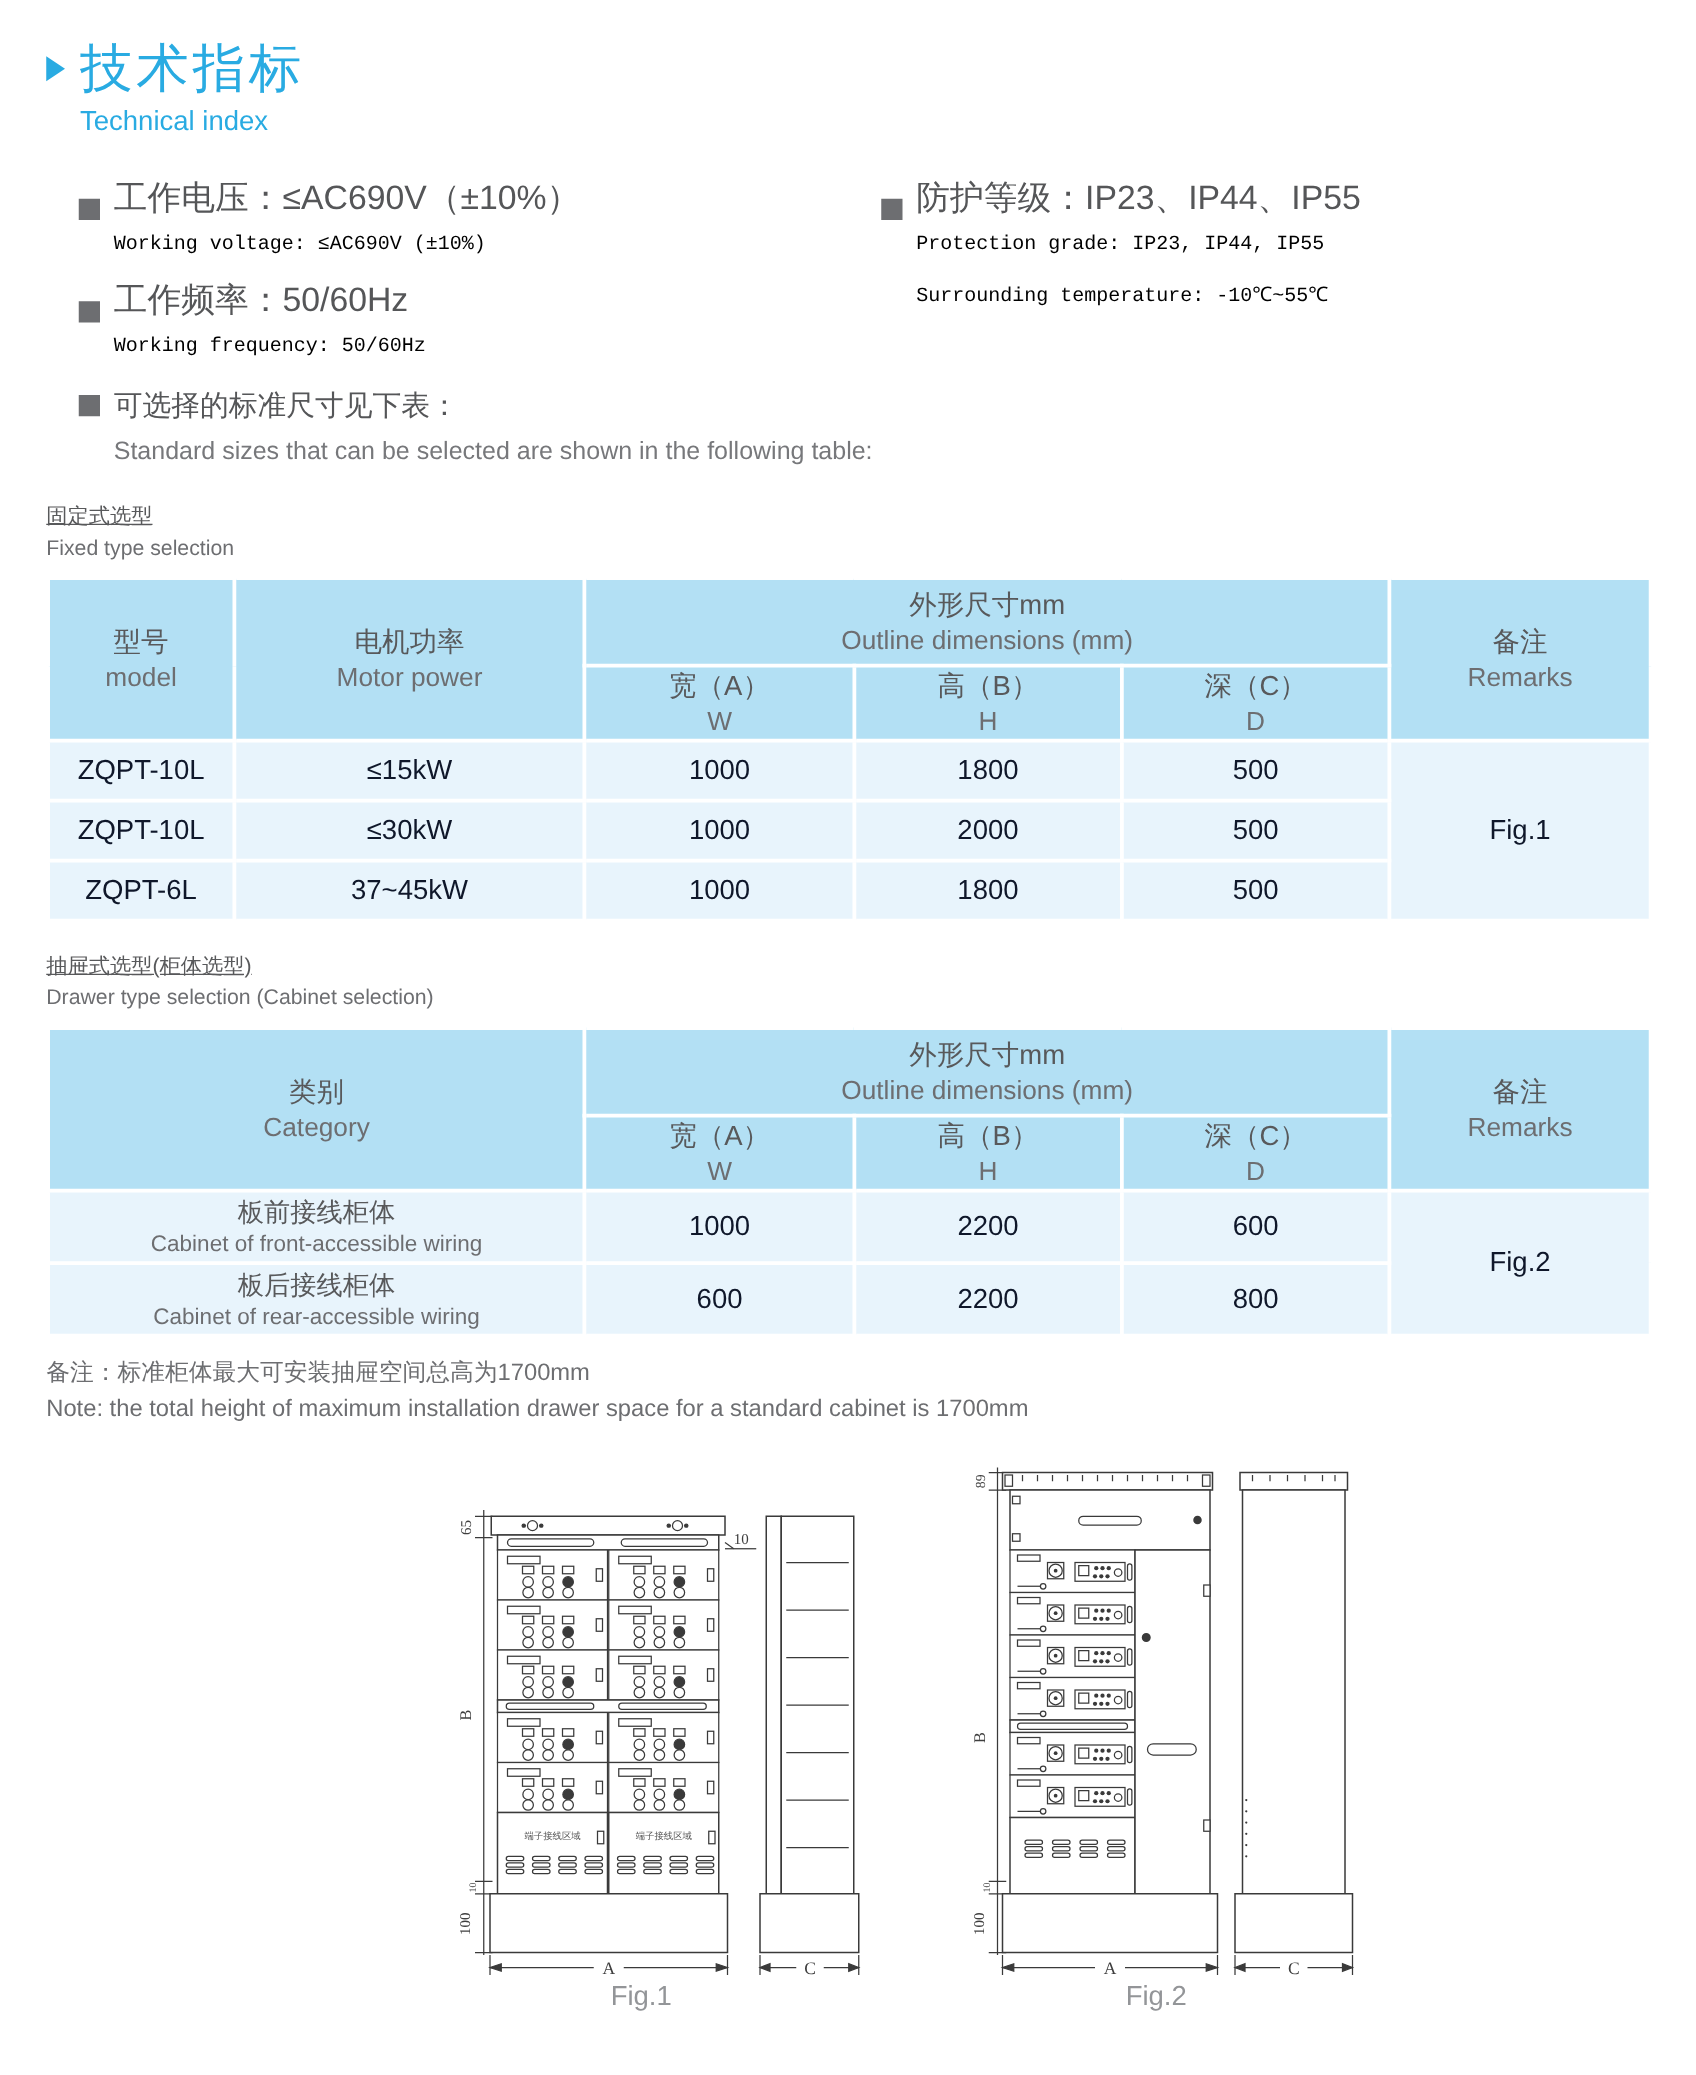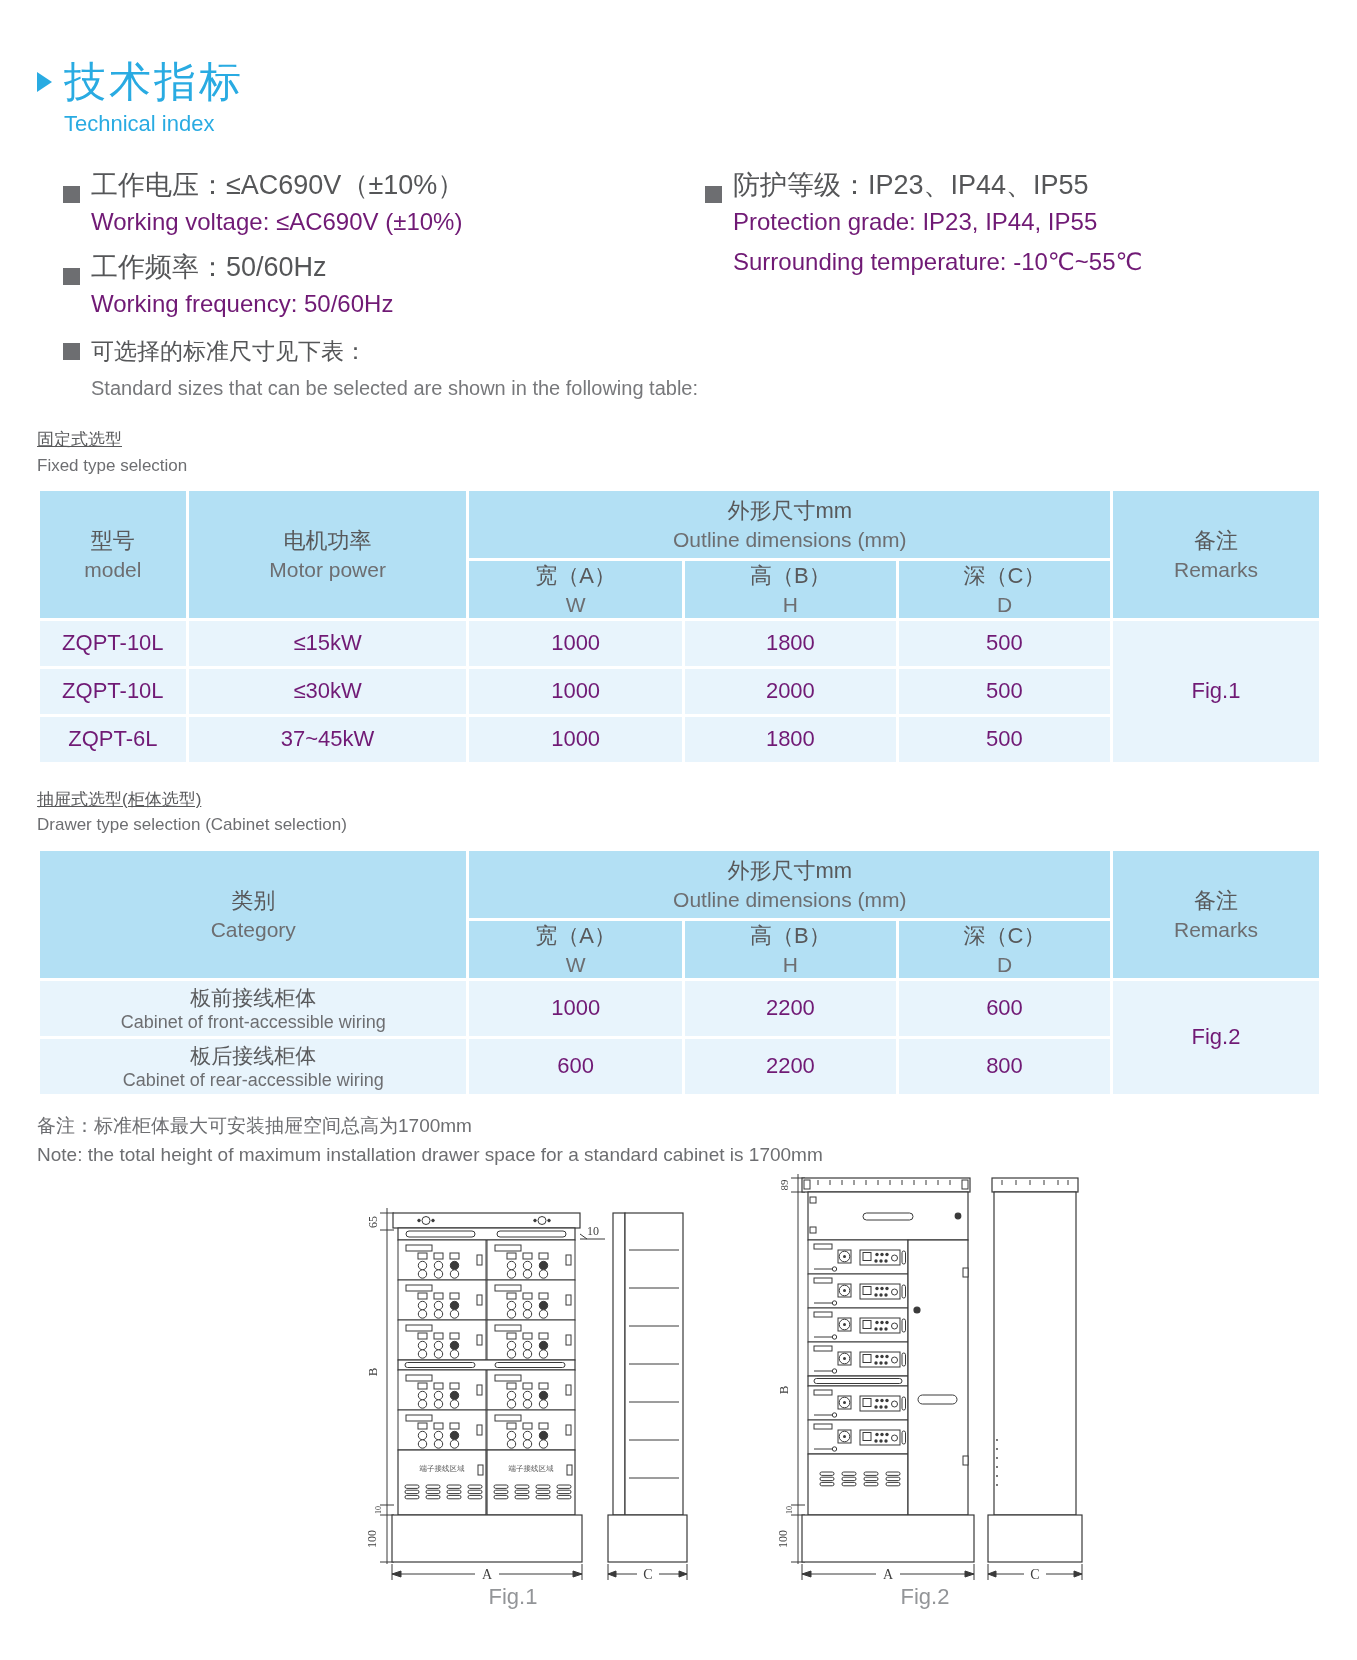--- a/index.html
+++ b/index.html
@@ -1,50 +1,50 @@
 <!DOCTYPE html>
 <html><head>
 <meta charset="utf-8">
 <style>
   html,body{margin:0;padding:0;}
   body{
     width:1357px;height:1660px;position:relative;background:#ffffff;
     font-family:"Liberation Sans","DejaVu Sans",sans-serif;color:#58595b;overflow:hidden;
   }
-  .page{padding:34px 30px 0 37px;margin-top:27px;}
+  .page{padding:34px 30px 0 37px;}
 
   
   .title-row{display:flex;align-items:center;}
   .tri{width:0;height:0;border-left:15px solid #29abe2;border-top:10px solid transparent;border-bottom:10px solid transparent;margin-right:12px;}
   .title-zh{font-size:42px;color:#29abe2;font-weight:400;letter-spacing:3px;line-height:1;}
   .title-en{margin-left:27px;font-size:22px;color:#29abe2;margin-top:8px;}
 
   
   .specs{display:grid;grid-template-columns:642px 1fr;margin:24px 0 0 26px;}
   .spec-item{margin-bottom:2px;}
   .spec-item .zh{display:flex;align-items:flex-end;gap:11px;font-size:27px;color:#555658;height:42px;}
   .bullet{width:17px;height:17px;background:#6d6e71;flex:0 0 auto;}
-  .spec-item .en{margin-left:28px;font-size:24px;color:#701a75;height:38px;display:flex;align-items:center;}
+  .spec-item .en{margin-left:28px;font-size:16px;color:#000000;height:38px;display:flex;align-items:center;font-family:Liberation Mono, monospace;}
   .sizes-note{margin:6px 0 0 26px;}
   .sizes-note .zh{display:flex;align-items:center;gap:11px;font-size:23px;color:#555658;height:40px;}
   .sizes-note .en{margin-left:28px;font-size:20px;color:#77787b;height:34px;display:flex;align-items:center;}
 
   
   .section-label{margin-top:22px;font-size:17px;line-height:1.5;}
   .section-label .zh{text-decoration:underline;color:#58595b;}
   .section-label .en{color:#6d6e71;}
 
   
   table.spec-table{border-collapse:collapse;width:1285px;table-layout:fixed;margin-top:10px;}
   table.spec-table th,table.spec-table td{border:3px solid #ffffff;text-align:center;vertical-align:middle;padding:0;}
   table.spec-table th{background:#b3e0f4;font-weight:400;}
   table.spec-table td{background:#e8f4fc;}
   .zh-h{font-size:22px;color:#58595b;line-height:1.35;}
   .en-h{font-size:21px;color:#6d6e71;line-height:1.3;}
-  .cell-v{font-size:22px;color:#701a75;}
+  .cell-v{font-size:22px;color:#0f172a;}
   .cell-zh{font-size:21px;color:#58595b;line-height:1.3;}
   .cell-en{font-size:18px;color:#6d6e71;line-height:1.25;}
   tr.h1{height:70px;} tr.h2{height:58px;} tr.d1{height:48px;} tr.d2{height:58px;}
 
   
   .note{margin-top:14px;font-size:19px;color:#6d6e71;line-height:1.55;}
 
   
   .fig{position:absolute;}
   #fig1{left:335px;top:1140px;}

